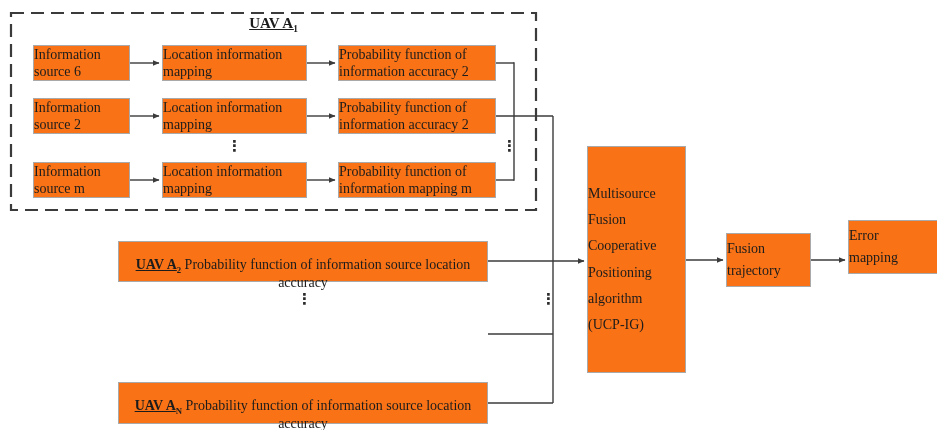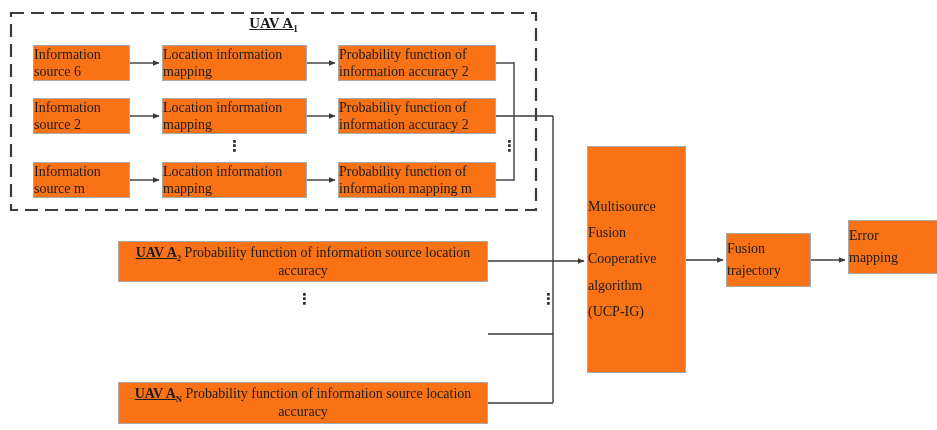--- a/index.html
+++ b/index.html
@@ -6,21 +6,21 @@
   .stage{
     position:relative;width:937px;height:430px;background:#ffffff;
     font-family:"Liberation Serif",serif;color:#1c1c1c;overflow:hidden;
   }
   .svg-layer{position:absolute;left:0;top:0;}
   .box{
     position:absolute;border:1px solid #a9a9a9;background:#f97316;
     display:flex;flex-direction:column;align-items:flex-start;justify-content:center;
     text-align:center;font-size:14px;line-height:1.22;box-sizing:border-box;
   }
-  .wide{display:block;padding-top:2px;line-height:1.32;}
+  .wide{display:block;padding-top:14px;line-height:1.32;}
   .fusion-box div{line-height:1.88;}
   .group-title{
     position:absolute;left:11px;top:15px;width:525px;text-align:center;
     font-weight:bold;font-size:15px;
   }
   .ellipsis{
     position:absolute;font-family:"DejaVu Sans",sans-serif;font-size:15px;
     font-weight:bold;line-height:1;color:#2a2a2a;
   }
   sub{font-size:0.62em;line-height:0;}
@@ -126,20 +126,21 @@
 
   <div class="box wide" style="left:118px;top:382px;width:370px;height:42px;">
     <b><span>UAV A</span><sub>N</sub></b>
     <span>Probability function of information source location accuracy</span>
   </div>
 
   <div class="box fusion-box" style="left:587px;top:146px;width:99px;height:227px;">
     <div>Multisource</div>
     <div>Fusion</div>
     <div>Cooperative</div>
+    <div>Positioning</div>
     <div>algorithm</div>
     <div>(UCP-IG)</div>
   </div>
 
   <div class="box" style="left:726px;top:233px;width:85px;height:54px;line-height:1.6;">
     <div>Fusion</div>
     <div>trajectory</div>
   </div>
 
   <div class="box" style="left:848px;top:220px;width:99px;height:54px;line-height:1.6;">

